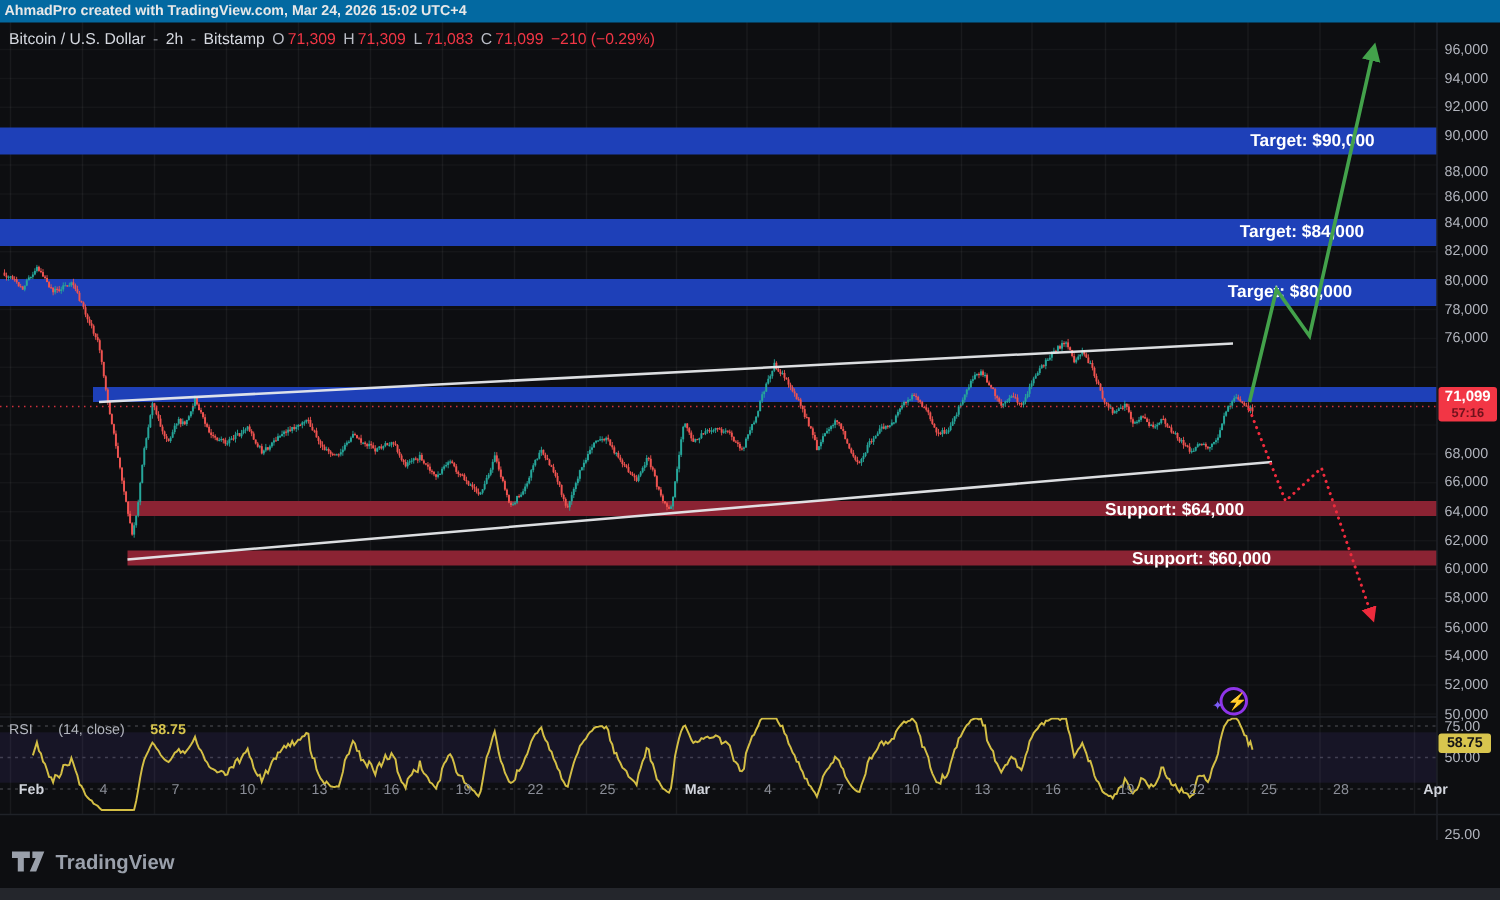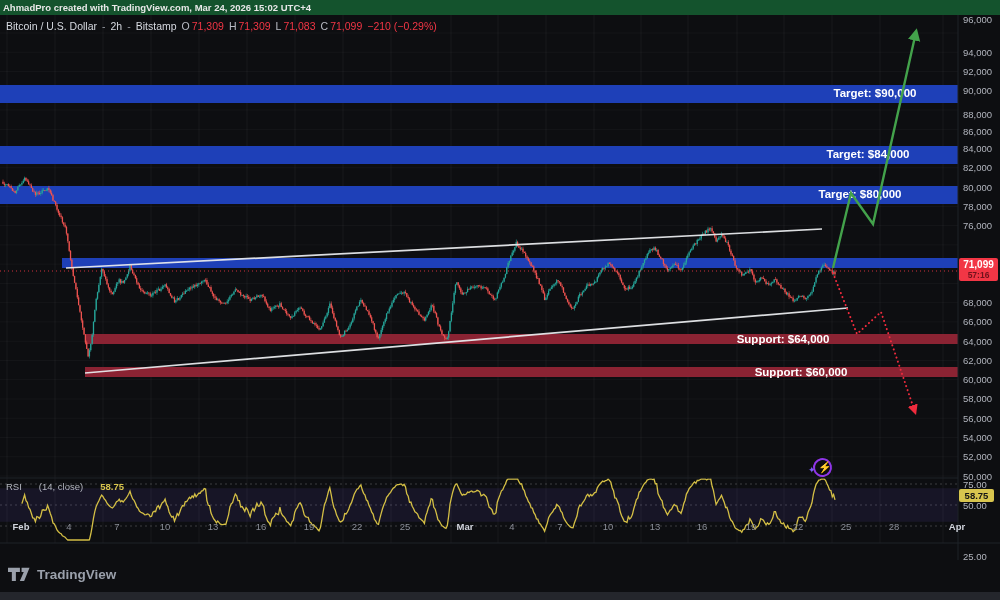--- a/index.html
+++ b/index.html
@@ -1,19 +1,19 @@
 <!DOCTYPE html>
 <html><head>
 <meta charset="utf-8">
 <style>
   html,body{margin:0;padding:0;background:#000;}
   #screen{position:relative;width:1000px;height:600px;background:#0d0e11;overflow:hidden;
           font-family:"Liberation Sans",sans-serif;-webkit-font-smoothing:antialiased;}
   #chart-svg{position:absolute;left:0;top:0;}
-  .topbar{position:absolute;left:0;top:0;width:100%;height:15px;background:#14532d;
+  .topbar{position:absolute;left:0;top:0;width:100%;height:15px;background:#0369a1;
           font-size:9.5px;font-weight:bold;color:#e8e8e8;line-height:15px;padding-left:3px;box-sizing:border-box;}
   .symbol-row{position:absolute;left:6px;top:20px;display:flex;gap:5px;align-items:baseline;
           font-size:10.5px;color:#d6d9e0;white-space:nowrap;}
   .symbol-row .dim{color:#9598a1;}
   .symbol-row .neg{color:#f23645;}
   .symbol-row .lbl{color:#b9bcc5;margin-right:-3px;}
   .ptick,.rtick{position:absolute;left:963px;font-size:9.5px;color:#b2b5be;}
   .xtick{position:absolute;top:521px;font-size:9.5px;color:#8a8d97;transform:translateX(-50%);padding-left:28px;}
   .xtick.bold{color:#d1d4dc;font-weight:bold;}
   .price-box{position:absolute;left:959px;top:258px;width:39px;height:23px;background:#f23645;
@@ -1370,21 +1370,21 @@
     <span class="lbl">H</span>
     <span class="neg">71,309</span>
     <span class="lbl">L</span>
     <span class="neg">71,083</span>
     <span class="lbl">C</span>
     <span class="neg">71,099</span>
     <span class="neg">−210 (−0.29%)</span>
   </div>
 
   <div id="price-ticks">
-      <span class="ptick" style="top: 14px;">96,000</span>
+      <span class="ptick" style="top: 28px;">96,000</span>
       <span class="ptick" style="top: 46.7609px;">94,000</span>
       <span class="ptick" style="top: 66.0217px;">92,000</span>
       <span class="ptick" style="top: 85.2826px;">90,000</span>
       <span class="ptick" style="top: 109px;">88,000</span>
       <span class="ptick" style="top: 126px; text-align: right;">86,000</span>
       <span class="ptick" style="top: 143.065px;">84,000</span>
       <span class="ptick" style="top: 162.326px;">82,000</span>
       <span class="ptick" style="top: 181.587px;">80,000</span>
       <span class="ptick" style="top: 200.848px;">78,000</span>
       <span class="ptick" style="top: 220.109px;">76,000</span>

